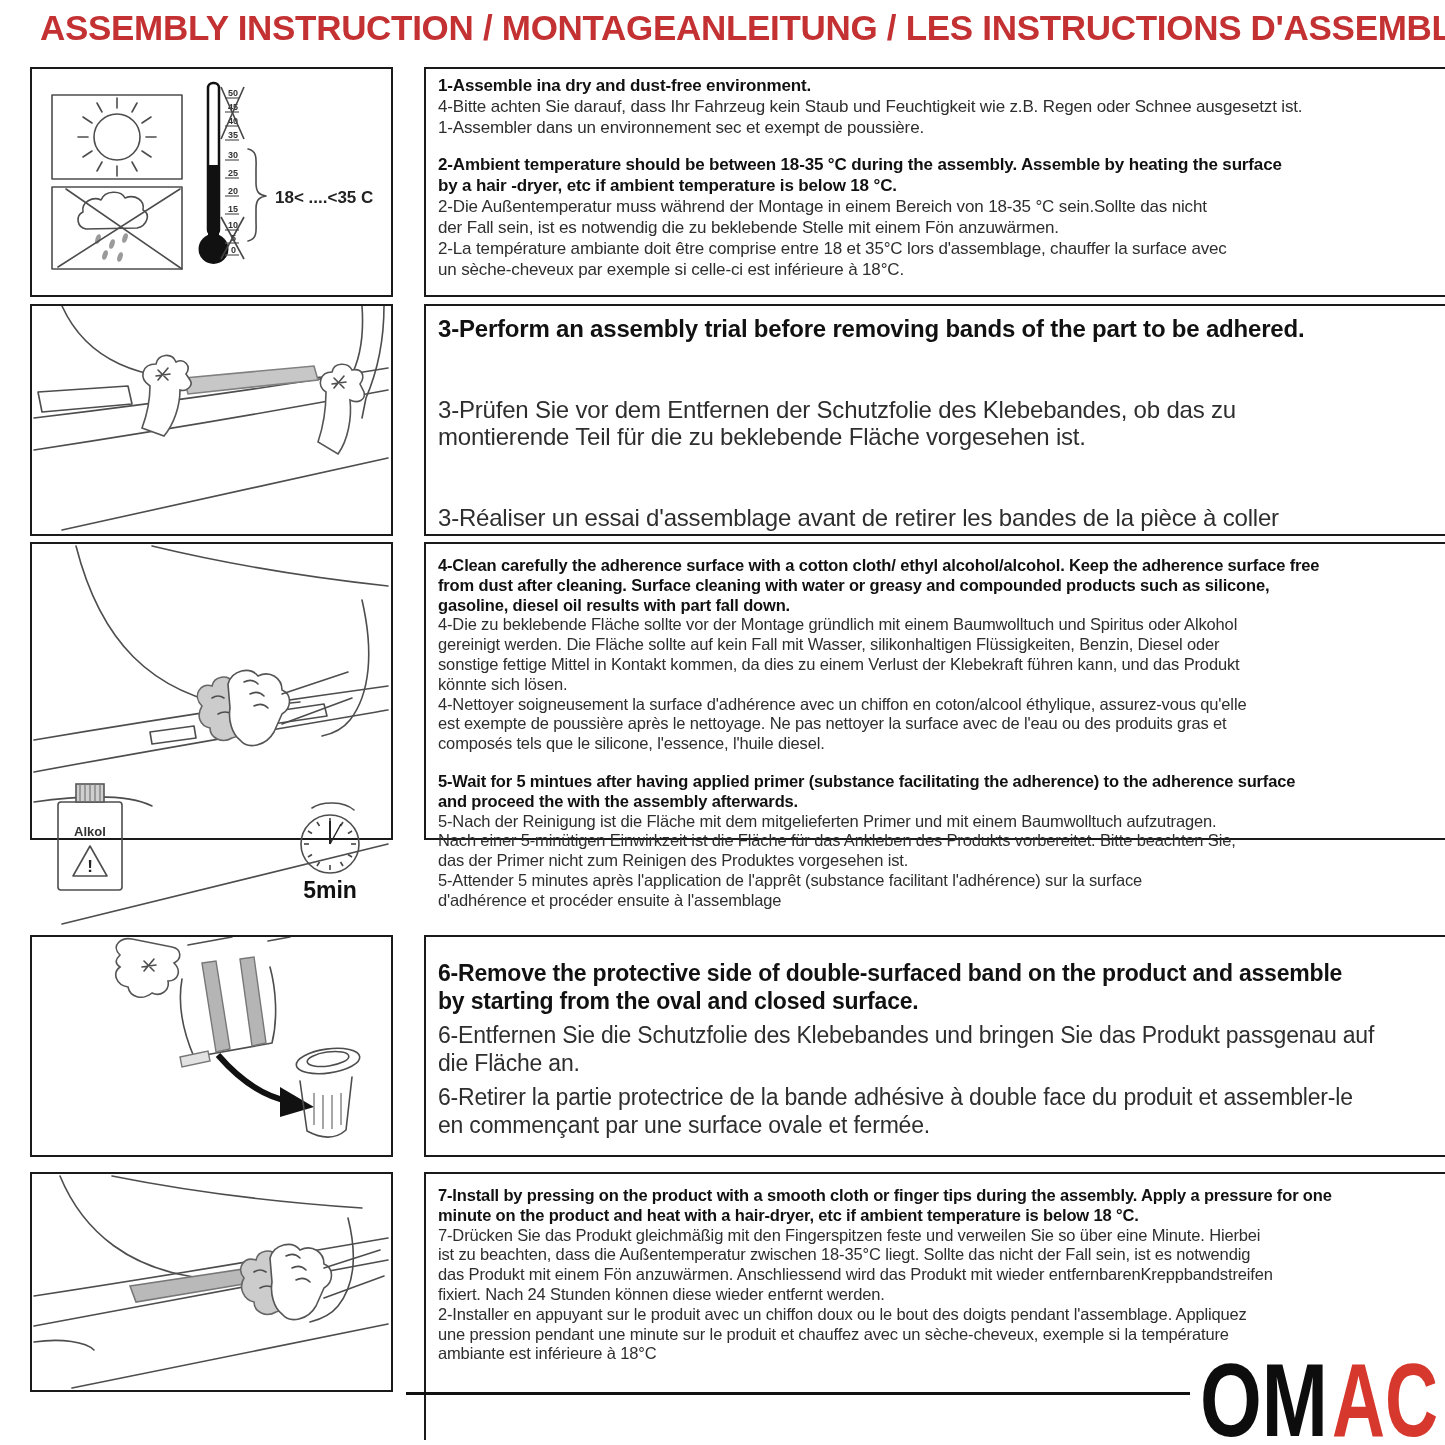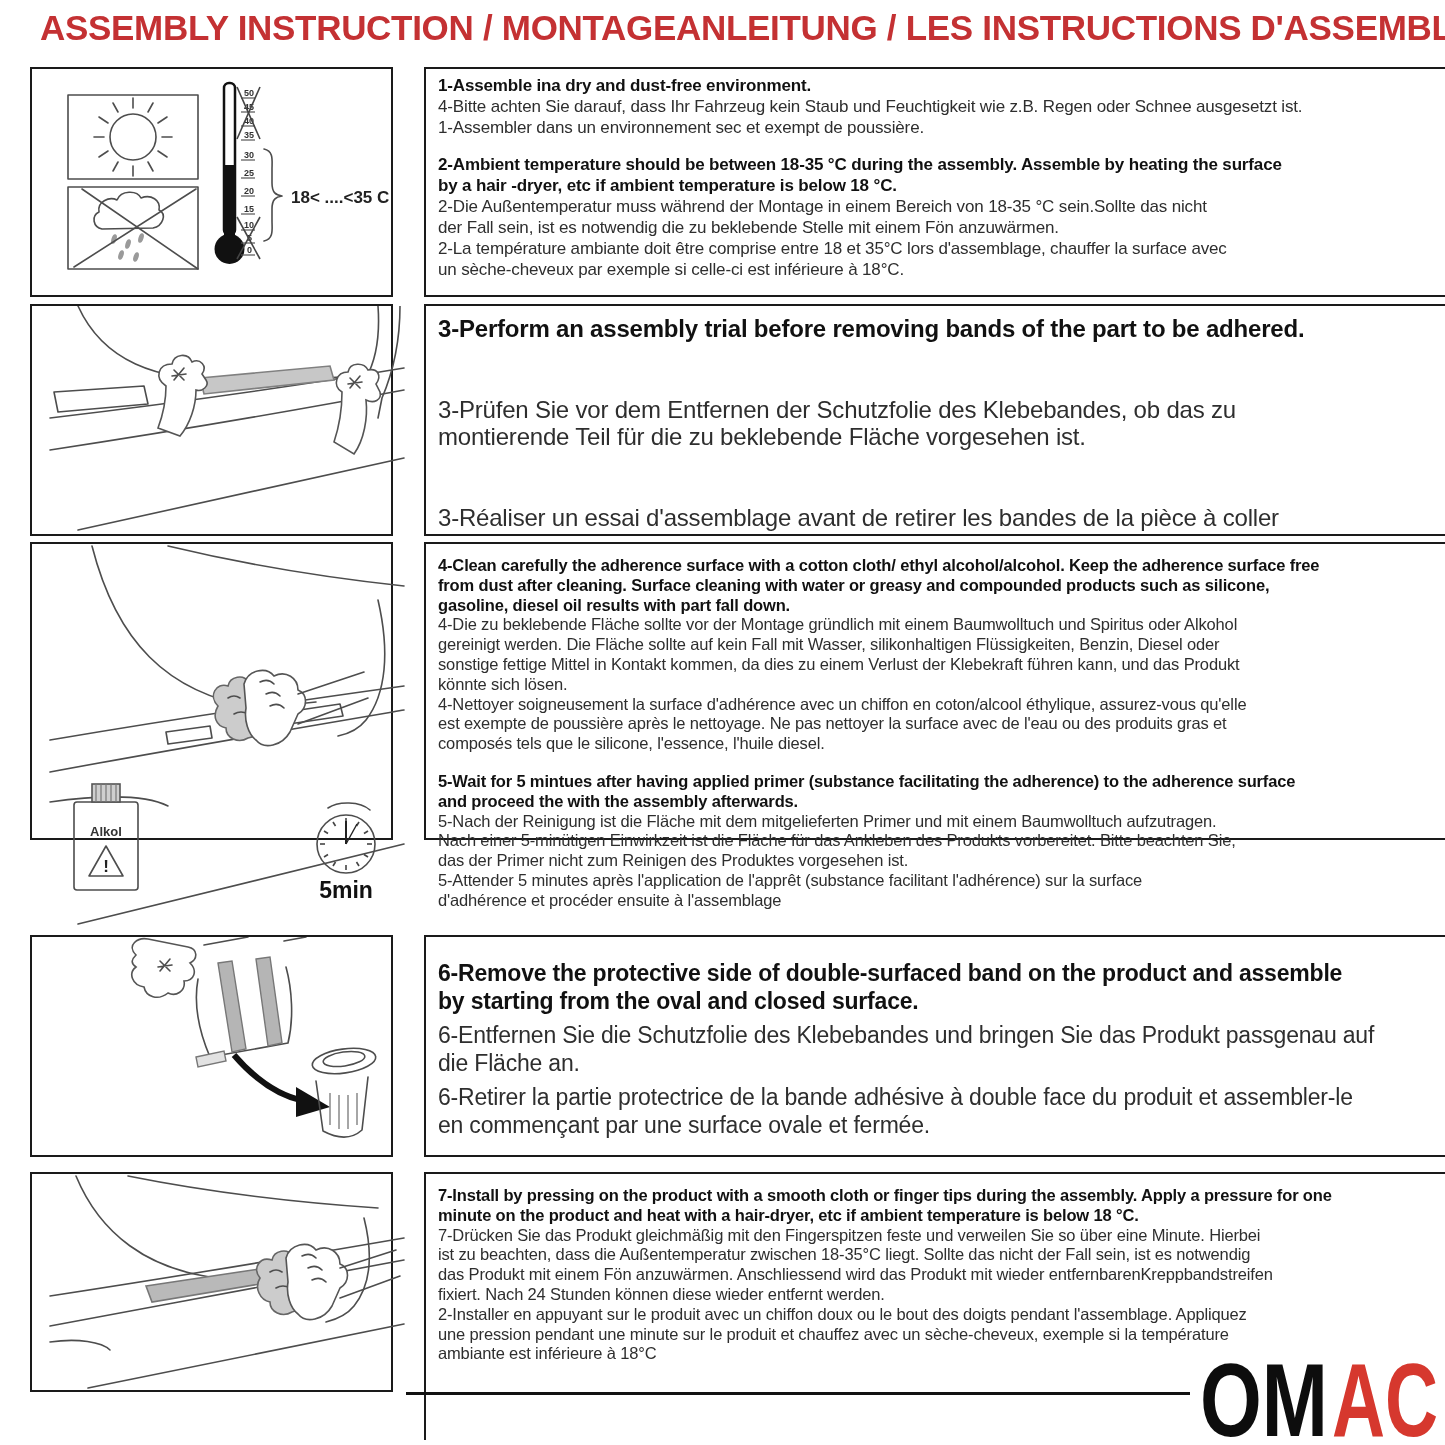--- a/index.html
+++ b/index.html
@@ -4,21 +4,21 @@
 <style>
   :root{
     --accent-red:#c43133; --logo-red:#d6382e; --logo-black:#0d0d0d;
     --border:#1a1a1a; --text:#2e2e2e; --text-bold:#111111; --line:#4d4d4d;
   }
   html,body{margin:0;padding:0;background:#ffffff;}
   .page{position:relative;width:1445px;height:1445px;background:#fff;overflow:hidden;
         font-family:"Liberation Sans",sans-serif;}
   .title{position:absolute;left:40px;top:8px;width:1400px;font-size:35px;font-weight:700;
          color:var(--accent-red);letter-spacing:-0.3px;white-space:nowrap;}
-  .box{position:absolute;box-sizing:border-box;border:2px solid var(--border);background:#fff;padding-left:16px;}
+  .box{position:absolute;box-sizing:border-box;border:2px solid var(--border);background:#fff;}
   .illus{left:30px;width:363px;}
   .textbox{left:424px;width:1037px;padding:6px 4px 0 12px;}
   .r1{top:67px;height:230px;}
   .r2{top:304px;height:232px;gap:47px;}
   .r3{top:542px;height:298px;}
   .r4{top:935px;height:222px;}
   .r5i{top:1172px;height:220px;}
   .r5t{top:1172px;height:268px;border-bottom:none;}
   .center{display:flex;flex-direction:column;justify-content:center;}
   .t-m{font-size:17px;line-height:21px;letter-spacing:-0.15px;color:var(--text);white-space:pre-line;}

